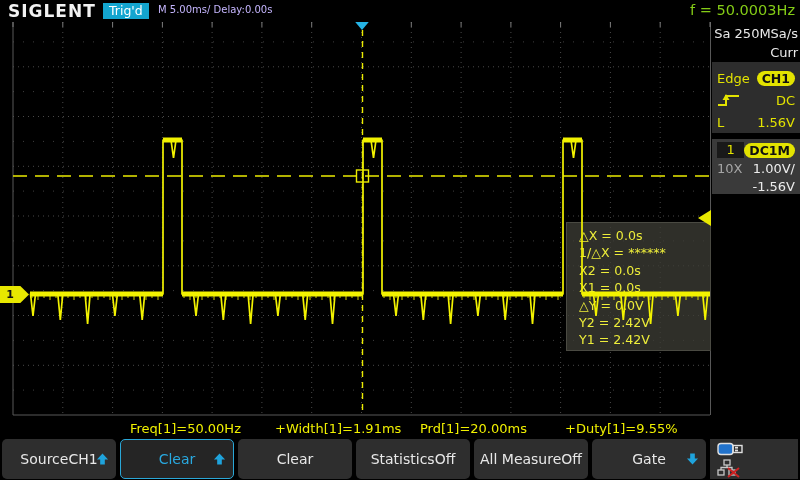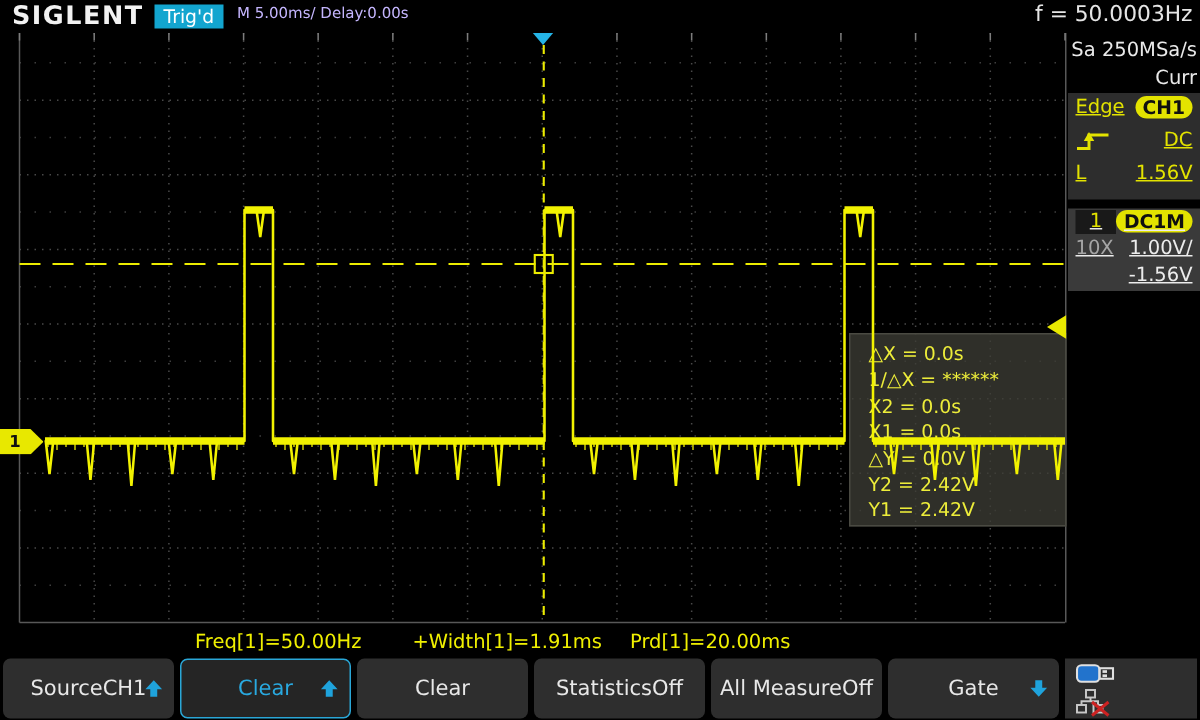--- a/index.html
+++ b/index.html
@@ -7,21 +7,21 @@
   body { width:800px; height:480px; overflow:hidden;
          font-family:"DejaVu Sans","Liberation Sans",sans-serif; }
   #scope { position:relative; width:800px; height:480px; background:#000; overflow:hidden; }
 
   
   .topbar { position:absolute; left:0; top:0; width:800px; height:22px; background:#000; z-index:8; }
   .logo { position:absolute; left:8px; top:1px; color:#f2f2f2; font-size:17px; font-weight:800; letter-spacing:1px; }
   .trig-badge { position:absolute; left:103px; top:3px; height:16px; line-height:16px;
                 background:#13a5cf; color:#fff; font-size:12.5px; padding:0 6px; }
   .timebase { position:absolute; left:158px; top:4px; color:#c4b5fd; font-size:10px; }
-  .freq { position:absolute; right:5px; top:2px; color:#e5e5e5; font-size:14.5px; }
+  .freq { position:absolute; right:5px; top:2px; color:#84cc16; font-size:14.5px; }
 
   
   .layer { position:absolute; left:0; top:22px; width:712px; height:396px; }
   #graticule { z-index:1; }
   #wavelayer { z-index:4; pointer-events:none; }
 
   
   .cursor-panel { position:absolute; left:566px; top:222px; width:145px; height:129px; z-index:3;
                   background:rgba(60,60,52,0.78); border:1px solid #4a4a42;
                   padding:4px 0 0 12px; }
@@ -37,21 +37,21 @@
                 background:#e8e800; clip-path:polygon(0 0,70% 0,100% 50%,70% 100%,0 100%);
                 color:#111; font-size:11px; font-weight:bold; text-align:center;
                 line-height:17px; padding-right:9px; }
 
   
   .sidebar { position:absolute; left:712px; top:22px; width:88px; height:396px; background:#000; z-index:5; }
   .acq { position:absolute; top:3px; left:0; right:2px; text-align:right; color:#e9e9e9;
          font-size:13px; line-height:18.5px; }
   .trigbox { position:absolute; top:40px; left:0; width:88px; height:71px; background:#2d2d2d;
              color:#e3e300; font-size:13px; padding:2px 3px; }
-  .trigbox .row, .chbox .row { display:flex; justify-content:space-between; align-items:flex-start; height:22px; padding:0 2px;text-decoration:underline; }
+  .trigbox .row, .chbox .row { display:flex; justify-content:space-between; align-items:flex-end; height:22px; padding:0 2px; }
   .pill { background:#e3e300; color:#101010; font-weight:bold; border-radius:8px;
           padding:0 5px; font-size:12.5px; line-height:15px; }
   .chbox { position:absolute; top:117px; left:0; width:88px; height:55px; background:#3a3a3a;
            color:#ececec; font-size:13px; padding:1px 3px; }
   .chbox .row { height:18px; }
   .ch-num { display:inline-block; width:38px; background:#191919; color:#e3e300;
             text-align:center; font-size:13px; line-height:16px; }
   .probe { color:#a5a5a5; }
   .row-right { justify-content:flex-end !important; }
 
@@ -151,20 +151,21 @@
       <div class="row row-right">
         <span>-1.56V</span>
       </div>
     </div>
   </div>
 
   <div class="measurebar">
     <span class="meas m0">Freq[1]=50.00Hz</span>
     <span class="meas m1">+Width[1]=1.91ms</span>
     <span class="meas m2">Prd[1]=20.00ms</span>
+    <span class="meas m3">+Duty[1]=9.55%</span>
   </div>
 
   <div class="menubar">
     <div class="mbtn">
       <span>Source</span>
       <span class="val">CH1</span>
       <svg class="arrow" viewBox="0 0 14 14">
           <path d="M7 1 L13 7.5 H9.5 V13 H4.5 V7.5 H1 Z" fill="#1fa3dc"></path>
         </svg>
     </div>

